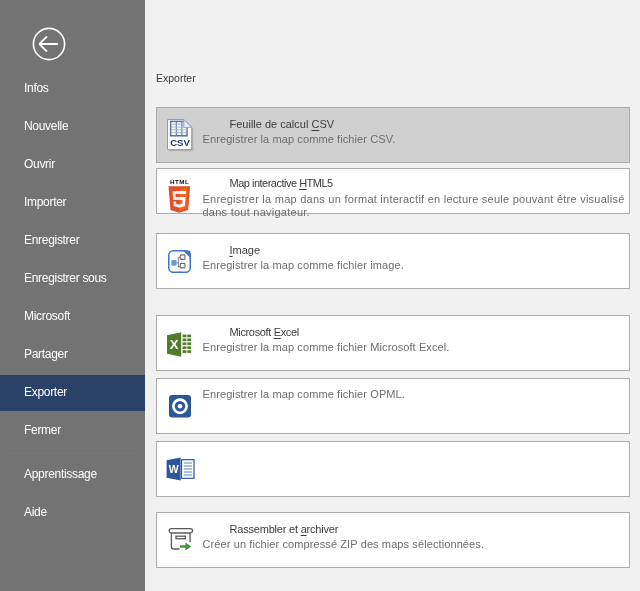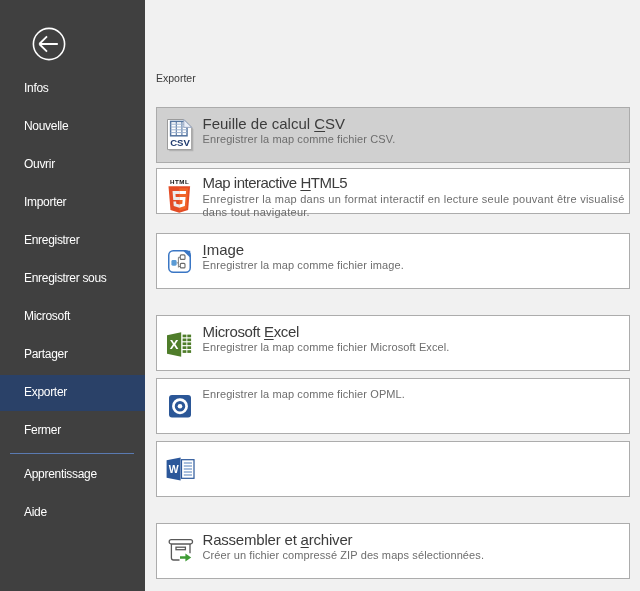--- a/index.html
+++ b/index.html
@@ -1,29 +1,29 @@
 <!DOCTYPE html>
 <html><head>
 <meta charset="utf-8">
 <style>
   * { margin:0; padding:0; box-sizing:border-box; }
   html,body { width:640px; height:591px; overflow:hidden; }
   body { font-family:"Liberation Sans", sans-serif; position:relative; background:#f1f1f1; }
-  .sidebar { position:absolute; left:0; top:0; width:145px; height:591px; background:#404040; }
+  .sidebar { position:absolute; left:0; top:0; width:145px; height:591px; background:#737373; }
   .navitem { position:absolute; left:24px; font-size:12px; letter-spacing:-0.3px; color:#fff; white-space:nowrap; }
   .hl { position:absolute; left:0; top:375px; width:145px; height:36px; background:#2a4168; }
   .sep { position:absolute; left:10px; top:453px; width:124px; height:1px; background:#5a7ab1; }
   .back { position:absolute; left:32px; top:27px; width:34px; height:34px; }
   .main { position:absolute; left:145px; top:0; width:495px; height:591px; background:#f1f1f1; }
   .heading { position:absolute; left:11px; top:70px; font-size:10.5px; line-height:16px; color:#3b3b3b; }
   .tile { position:absolute; left:11px; width:474px; height:56px; background:#fff; border:1px solid #acacac; }
   .tile.sel { background:#d0d0d0; border-color:#ababab; }
   .tico { position:absolute; }
   .ttxt { position:absolute; left:45.5px; top:9px; }
-  .ttl { position:relative; top:-1.3px; font-size:15px; line-height:16px; color:#3c3c3c; white-space:nowrap; }
+  .ttl { position:relative; top:-1.3px; font-size:11px; line-height:16px; color:#3c3c3c; white-space:nowrap;margin-left:27px; }
   .dsc { font-size:11px; line-height:12.5px; color:#6d6d6d; letter-spacing:0.1px; white-space:nowrap; }
   .t2 .ttxt { top:6.4px; }
   .t2 .ttl { line-height:18px; }
   .t2 .dsc { letter-spacing:0.25px; line-height:12.2px; }
   u { text-decoration:underline; text-underline-offset:1.5px; }
 </style>
 </head>
 <body>
 <div class="sidebar">
   <div class="hl"></div>
@@ -138,21 +138,21 @@
 
   <div class="tile" style="top:441px;">
     <div class="tico" style="left:9px; top:15px;"><svg width="29" height="24" viewBox="0 0 29 24">
       <rect x="15.5" y="2.7" width="12.5" height="18.6" fill="#ffffff" stroke="#2b579a" stroke-width="1.2"></rect>
       <path d="M17.8 6 H26 M17.8 9 H26 M17.8 12 H26 M17.8 15 H26 M17.8 18 H26" stroke="#5580bb" stroke-width="1.2" fill="none"></path>
       <polygon points="0.6,3.3 14.6,0.4 14.6,23.6 0.6,20.7" fill="#2b579a"></polygon>
       <text x="7.6" y="16.2" font-size="10.5" font-weight="bold" fill="#ffffff" text-anchor="middle" font-family="Liberation Sans">W</text>
     </svg></div>
   </div>
 
-  <div class="tile" style="top:523px;">
+  <div class="tile" style="top:512px;">
     <div class="tico" style="left:11px; top:13px;"><svg width="26" height="26" viewBox="0 0 26 26">
       <rect x="1.2" y="2.6" width="23.3" height="4.4" rx="2.1" fill="none" stroke="#595959" stroke-width="1.3"></rect>
       <path d="M3.4 7 V20.8 Q3.4 23 5.6 23 H11.5 M22 7 V16.2" fill="none" stroke="#595959" stroke-width="1.3"></path>
       <rect x="8" y="10.2" width="9.4" height="2.5" fill="none" stroke="#595959" stroke-width="1.3"></rect>
       <path d="M12 19.3 H17.4 V16.6 L23.2 20.5 L17.4 24.4 V21.7 H12 Z" fill="#3f9c35"></path>
     </svg></div>
     <div class="ttxt">
       <div class="ttl" style="letter-spacing:-0.2px;">Rassembler et <u>a</u>rchiver</div>
       <div class="dsc">Créer un fichier compressé ZIP des maps sélectionnées.</div>
     </div>

